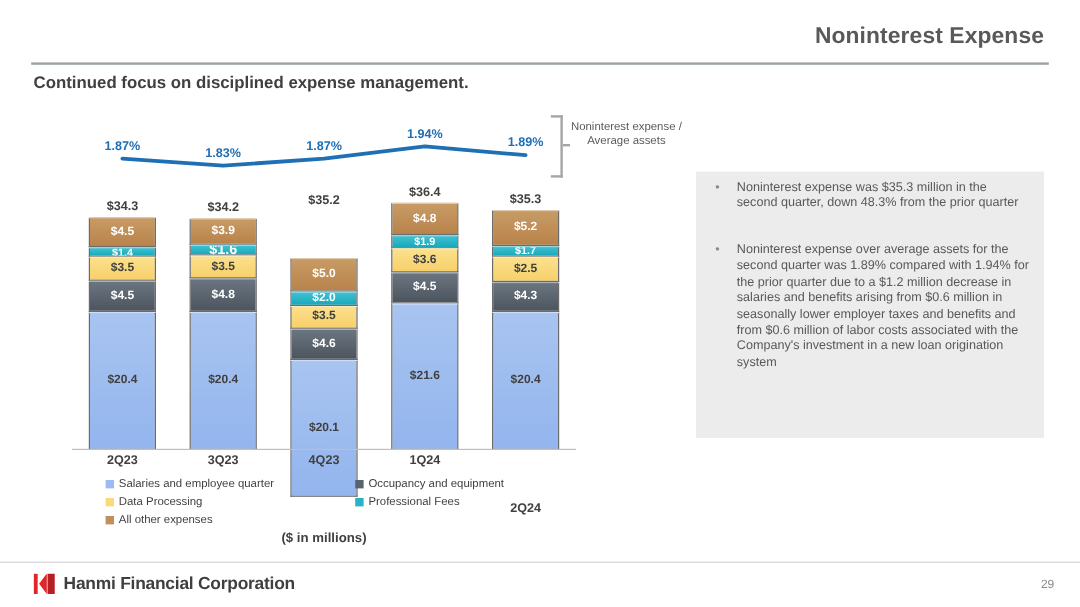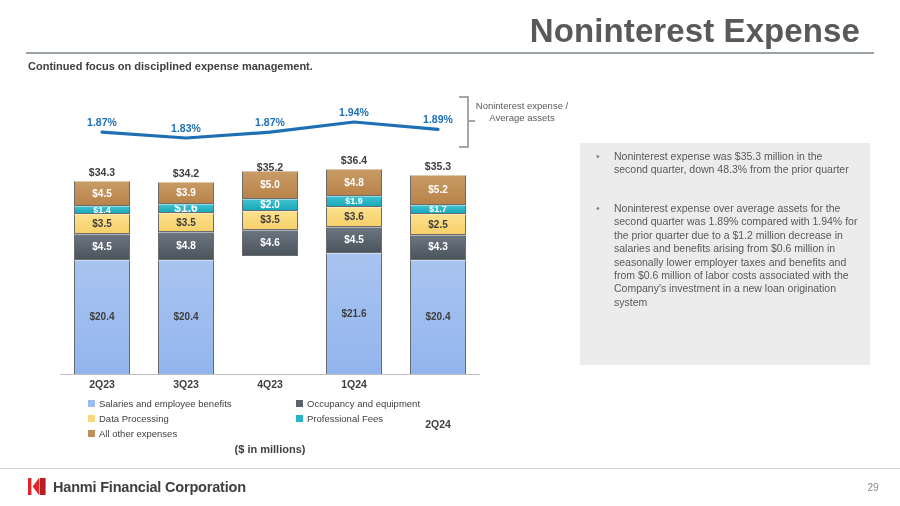--- a/index.html
+++ b/index.html
@@ -5,31 +5,31 @@
   html,body{margin:0;padding:0;}
   body{
     width:900px;height:506px;background:#ffffff;
     font-family:"Liberation Sans", sans-serif;
     color:#3f3f3f;overflow:hidden;position:relative;
   }
   .slide{position:absolute;inset:0;}
 
   
   .title{
-    position:absolute;left:460px;top:14px;width:400px;height:36px;
-    text-align:right;font-size:33px;font-weight:bold;color:#595959;
+    position:absolute;left:470px;top:14px;width:400px;height:36px;
+    text-align:right;font-size:19px;font-weight:bold;color:#595959;
     letter-spacing:.1px;line-height:34px;white-space:nowrap;
   }
   .header-rule{
     position:absolute;left:26px;top:52px;width:848px;height:2px;
     background:#9aa5a2;
   }
   .subtitle{
     position:absolute;left:28px;top:60px;width:600px;
-    font-size:11px;font-weight:bold;color:#404040;
+    font-size:14px;font-weight:bold;color:#404040;
   }
 
   
   .ratio-area{position:absolute;left:60px;top:98px;width:400px;height:48px;}
   .ratio-svg{position:absolute;left:0;top:16px;width:400px;height:32px;}
   .ratio-lbl{
     position:absolute;font-size:10.5px;font-weight:bold;color:#1f6fb5;
     text-align:center;width:52px;
   }
 
@@ -149,32 +149,35 @@
         <div class="seg seg-data" style="height: 19.8026px;">
           <span>$3.5</span>
         </div>
         <div class="seg seg-occ" style="height: 27.1579px;">
           <span>$4.8</span>
         </div>
         <div class="seg seg-sal" style="height: 115.421px;">
           <span>$20.4</span>
         </div>
       </div>
-      <div class="bar-col" style="left: 182px; height: 204px;">
+      <div class="bar-col" style="left: 182px; height: 160px;">
         <div class="seg seg-other" style="height: 28.2895px;">
           <span>$5.0</span>
         </div>
         <div class="seg seg-prof" style="height: 11.3158px;">
           <span style="font-size: 10px;">$2.0</span>
         </div>
         <div class="seg seg-data" style="height: 19.8026px;">
           <span>$3.5</span>
         </div>
         <div class="seg seg-occ" style="height: 26.0263px;">
           <span>$4.6</span>
+        </div>
+        <div class="seg seg-sal" style="height: 113.724px;">
+          <span>$20.1</span>
         </div>
       </div>
       <div class="bar-col" style="left: 266px; height: 205.947px;">
         <div class="seg seg-other" style="height: 27.1579px;">
           <span>$4.8</span>
         </div>
         <div class="seg seg-prof" style="height: 10.75px;">
           <span style="font-size: 9px;">$1.9</span>
         </div>
         <div class="seg seg-data" style="height: 20.3684px;">
@@ -203,21 +206,21 @@
         <div class="seg seg-sal" style="height: 115.421px;">
           <span>$20.4</span>
         </div>
       </div>
     </div>
   <div class="baseline"></div>
 
   <div class="legend" id="legend">
       <div class="lg-item" style="left: 0px; top: 0px;">
         <span class="lg-mark" style="background: rgb(157, 187, 240);"></span>
-        <span>Salaries and employee benefits</span>
+        <span>Salaries and employee quarter</span>
       </div>
       <div class="lg-item" style="left: 208px; top: 0px;">
         <span class="lg-mark" style="background: rgb(90, 99, 109);"></span>
         <span>Occupancy and equipment</span>
       </div>
       <div class="lg-item" style="left: 0px; top: 15px;">
         <span class="lg-mark" style="background: rgb(249, 217, 124);"></span>
         <span>Data Processing</span>
       </div>
       <div class="lg-item" style="left: 208px; top: 15px;">

